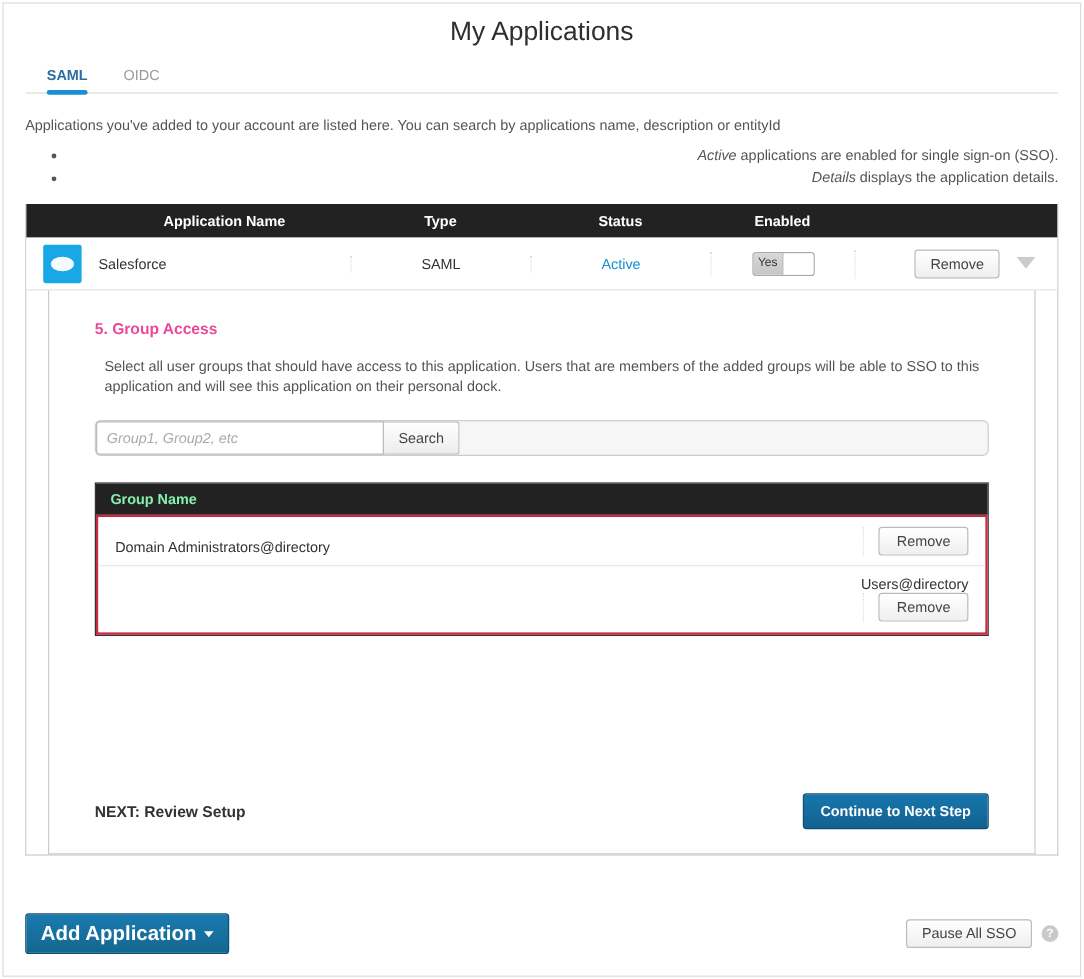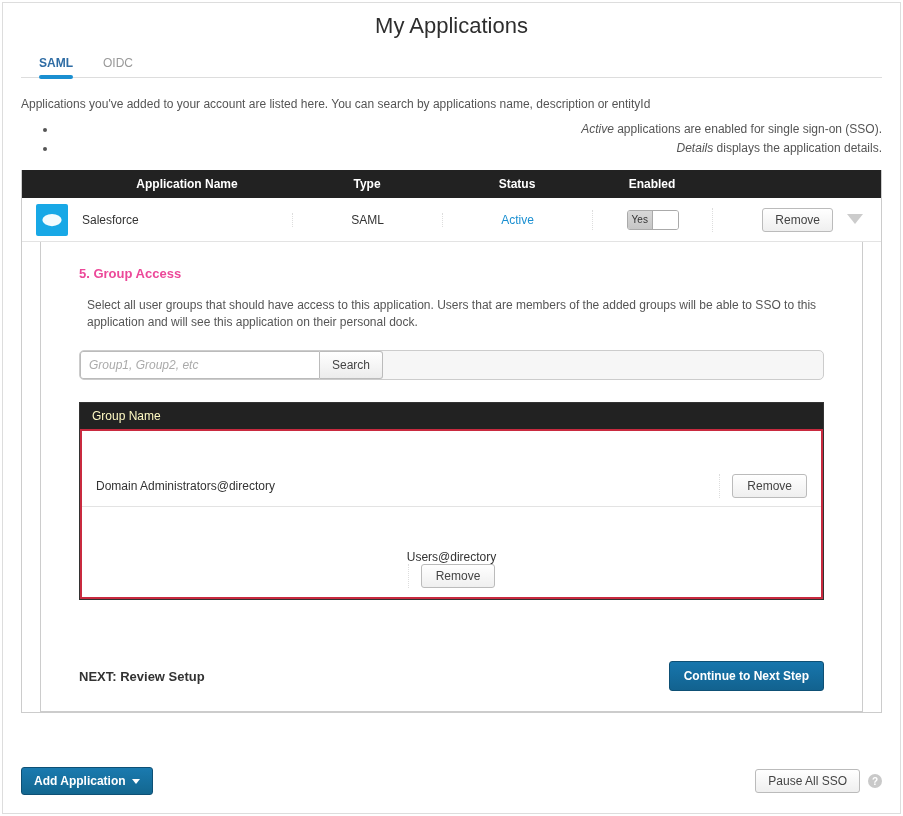--- a/index.html
+++ b/index.html
@@ -183,40 +183,39 @@
     border-left: none;
     height:28px;
     background: linear-gradient(#fff,#ececec);
   }
 
   .group-table {
     border: 1px solid #333;
   }
   .group-head {
     background: #222;
-    color: #fef9c3;
-    font-size: 12px;
-    font-weight: 400;
+    color: #86efac;
+    font-size: 12px;
+    font-weight: 700;
     padding: 6px 12px;
   }
   .group-body {
     border: 2px solid #c92a3f;
     border-top: 2px solid #c92a3f;
     padding-bottom: 1px;
   }
   .group-row {
     display:flex;
-    align-items:center;
+    align-items:flex-end;
     justify-content: space-between;
     padding: 8px 14px;
     font-size: 12px;
     color:#333;
     border-bottom: 1px solid #e3e3e3;
     background:#fff;
-    margin-top:35px;
   }
   .group-row:last-child { border-bottom: none; flex-direction: column; }
   .group-row .btn { padding: 4px 14px; }
   .group-row .sep { border-left:1px dotted #ddd; padding-left:12px; }
 
   .panel-footer {
     position: absolute;
     left: 38px; right: 38px; bottom: 20px;
     display:flex;
     justify-content: space-between;
@@ -243,21 +242,21 @@
     padding: 14px 18px 18px;
     display:flex;
     justify-content: space-between;
     align-items:center;
   }
   .btn-add {
     background: linear-gradient(#1a7aaf,#136790);
     color:#fff;
     border:1px solid #0e5075;
     padding: 6px 12px;
-    font-size:12px;
+    font-size:17px;
     border-radius:3px;
     cursor:pointer;
     display:flex;
     align-items:center;
     gap:6px;
     font-weight:600;
   }
   .caret-down {
     width:0;height:0;border-left:4px solid transparent;border-right:4px solid transparent;border-top:5px solid #fff;
   }

